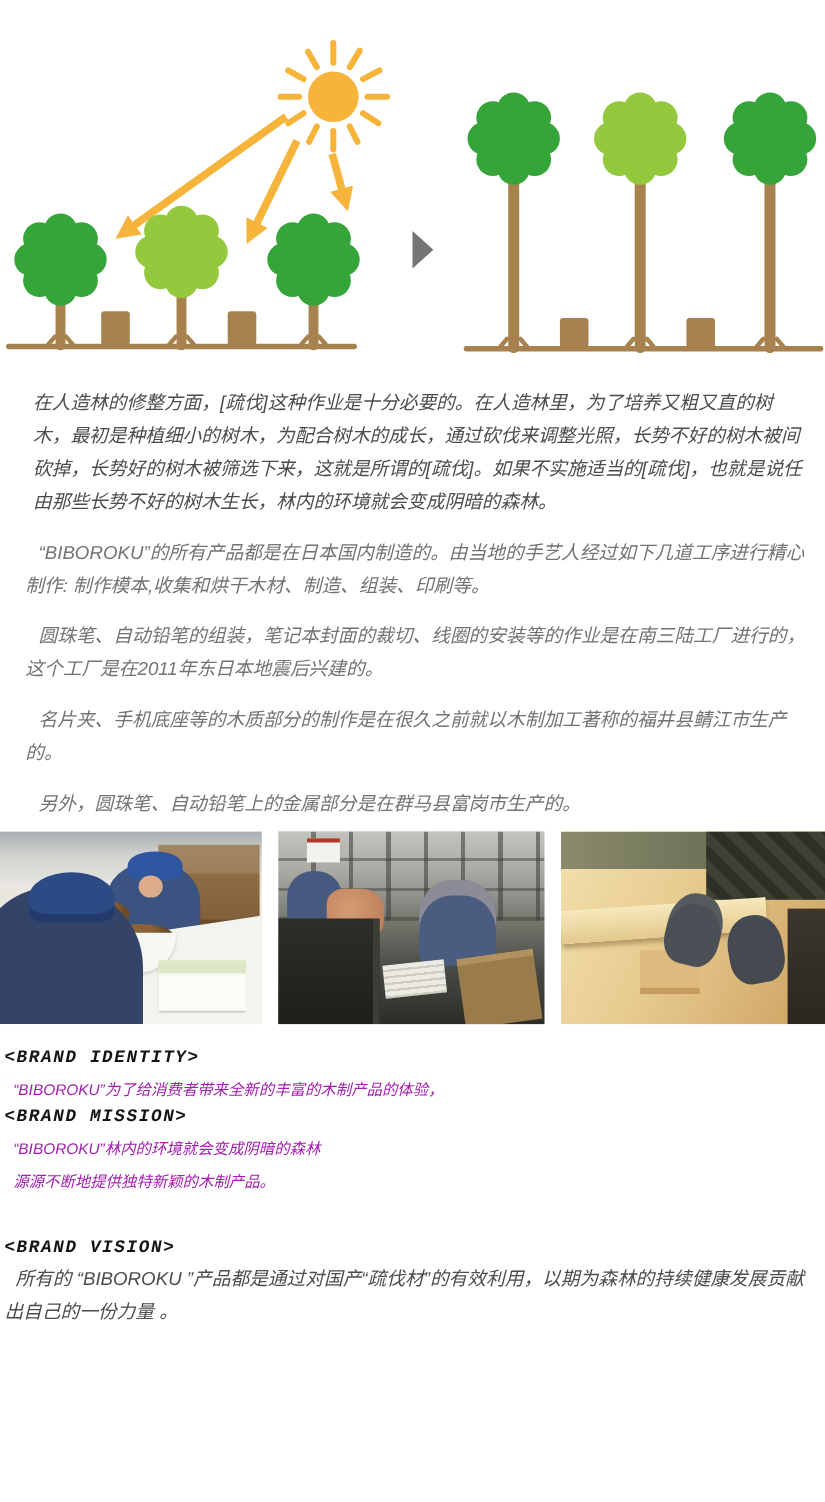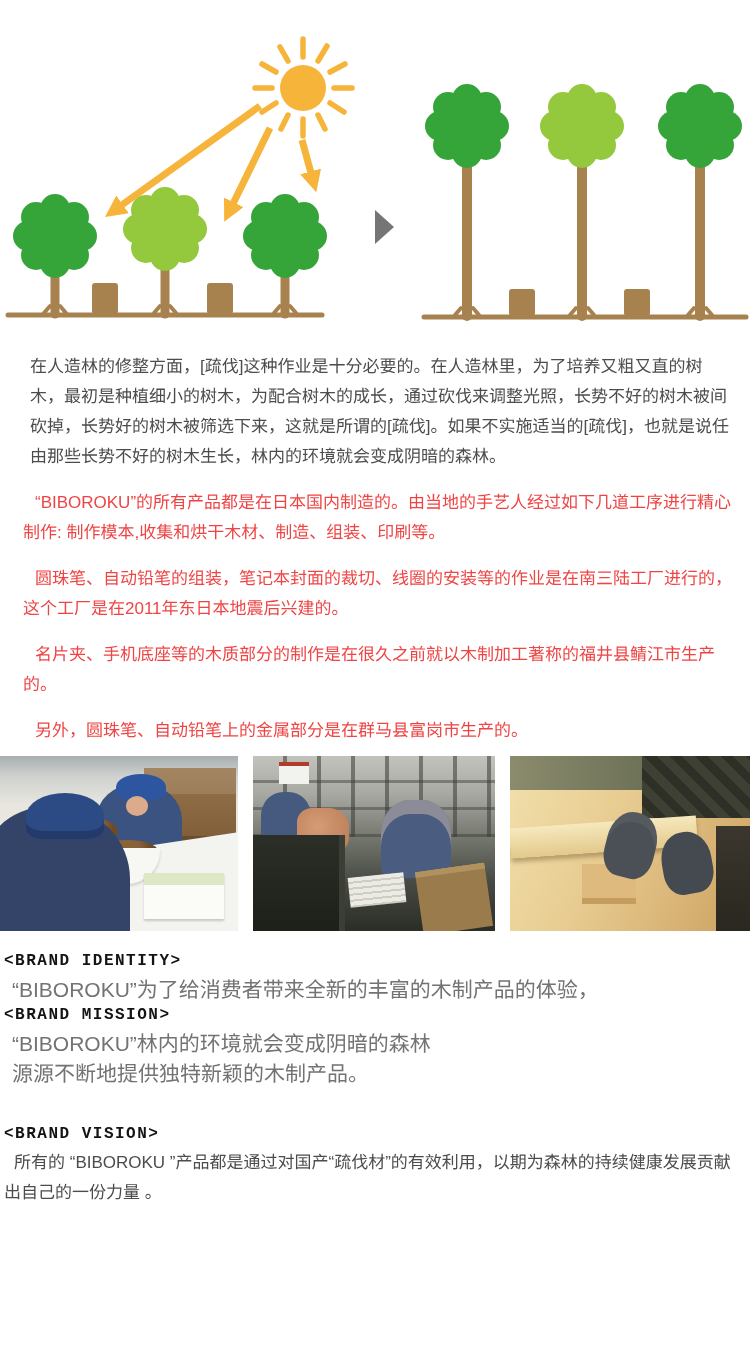--- a/index.html
+++ b/index.html
@@ -1,35 +1,36 @@
 <!DOCTYPE html>
 <html lang="zh-CN" style="--tree-green: #35a53a; --tree-light: #94c83d; --trunk: #a8824e; --sun: #f7b43a; --tri-gray: #757575;"><head>
 <meta charset="utf-8">
 <style>
   html,body{margin:0;padding:0;background:#ffffff;}
   .page{
     position:relative;width:750px;height:1365px;overflow:hidden;
     background:#ffffff;
     font-family:"Liberation Sans","DejaVu Sans",sans-serif;
     color:#4a4a4a;
+    font-style:italic;
   }
   
   .illu{display:block;width:750px;height:330px;}
   
   .intro{
     margin:22px 20px 0 30px;
     font-size:17px;line-height:30px;color:#4c4c4c;text-align:left;
   }
   .ph-heading{
     margin:36px 0 0 24px;
     font-size:24px;line-height:33px;font-weight:bold;color:#2c2c2c;
   }
   .body-p{
     margin:16px 6px 0 23px;
-    font-size:17px;line-height:30px;color:#ef4444;
+    font-size:17px;line-height:30px;color:#737373;
     text-indent:12px;
   }
   .body-p + .body-p{}
   
   .photos{
     margin-top:10px;
     display:flex;gap:15px;width:750px;
   }
   .photo{position:relative;height:175px;overflow:hidden;flex:none;}
   .photo > div{position:absolute;}
@@ -73,21 +74,21 @@
   .brand-heading{
     margin:0;padding:0;
     font-family:"Liberation Mono","DejaVu Sans Mono",monospace;
     font-size:16px;line-height:20px;font-weight:bold;color:#141414;
     letter-spacing:1.5px;
   }
   .brand-sec-identity{margin-top:20px;}
   .brand-sec-mission{}
   .brand-sec-vision{margin-top:35px;}
   .brand-line{
-    margin:0 0 0 8px;font-size:21px;line-height:30px;color:#737373;
+    margin:0 0 0 8px;font-size:14px;line-height:30px;color:#a21caf;
   }
   .brand-lines{margin-top:4px;}
   .brand-text{
     margin:4px 6px 0 0;font-size:17px;line-height:30px;color:#4c4c4c;text-indent:10px;
   }
 </style>
 </head>
 <body>
 
 <div class="page">

